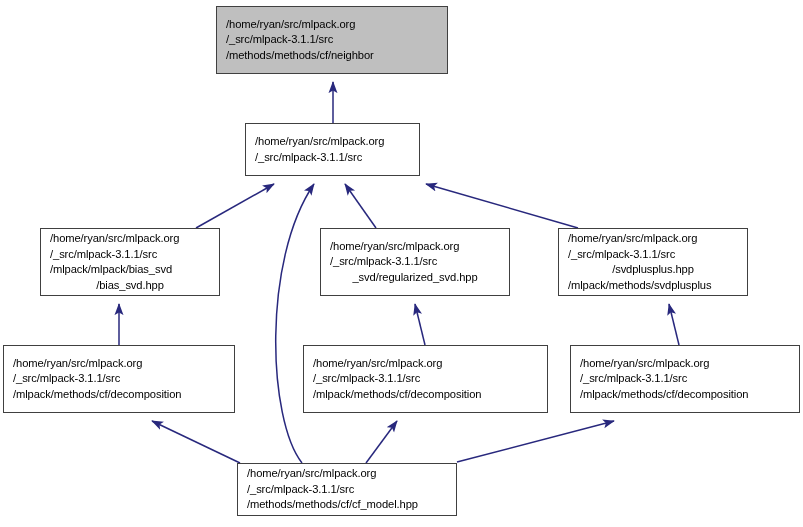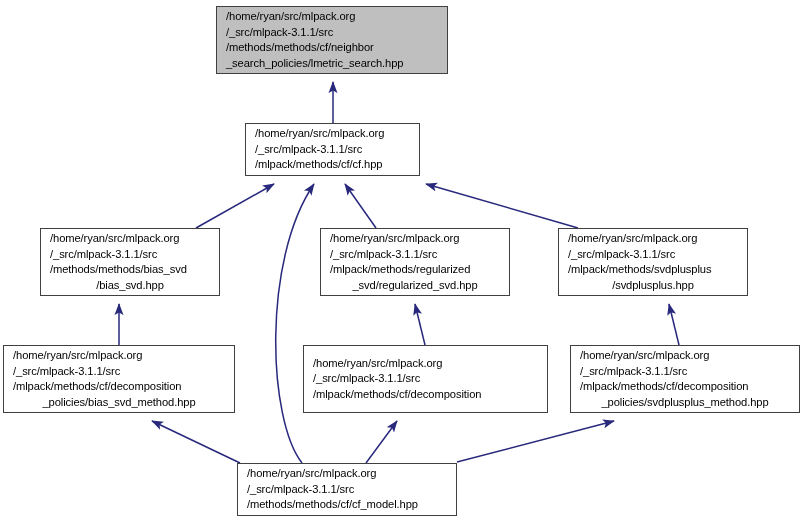--- a/index.html
+++ b/index.html
@@ -78,61 +78,56 @@
         <path d="M 366,463 L 397,421" marker-end="url(#arrowhead)" stroke="#28287d"></path>
         <path d="M 457,462 L 614,421" marker-end="url(#arrowhead)" stroke="#28287d"></path>
       </g>
   </svg>
 
   <div id="node-layer">
       <div class="node root" style="left: 216px; top: 6px; width: 232px; height: 68px;">
         <span class="ln l">/home/ryan/src/mlpack.org</span>
         <span class="ln l">/_src/mlpack-3.1.1/src</span>
         <span class="ln l">/methods/methods/cf/neighbor</span>
-        <span class="ln l">_search_policies/lmetric_search.hpp</span>
       </div>
       <div class="node" style="left: 245px; top: 123px; width: 175px; height: 53px;">
         <span class="ln l">/home/ryan/src/mlpack.org</span>
         <span class="ln l">/_src/mlpack-3.1.1/src</span>
-        <span class="ln l">/mlpack/methods/cf/cf.hpp</span>
       </div>
       <div class="node" style="left: 40px; top: 228px; width: 180px; height: 68px;">
         <span class="ln l">/home/ryan/src/mlpack.org</span>
         <span class="ln l">/_src/mlpack-3.1.1/src</span>
-        <span class="ln l">/methods/methods/bias_svd</span>
+        <span class="ln l">/mlpack/mlpack/bias_svd</span>
         <span class="ln c">/bias_svd.hpp</span>
       </div>
       <div class="node" style="left: 320px; top: 228px; width: 190px; height: 68px;">
         <span class="ln l">/home/ryan/src/mlpack.org</span>
         <span class="ln l">/_src/mlpack-3.1.1/src</span>
-        <span class="ln l">/mlpack/methods/regularized</span>
         <span class="ln c">_svd/regularized_svd.hpp</span>
       </div>
       <div class="node" style="left: 558px; top: 228px; width: 190px; height: 68px;">
         <span class="ln l">/home/ryan/src/mlpack.org</span>
         <span class="ln l">/_src/mlpack-3.1.1/src</span>
+        <span class="ln c">/svdplusplus.hpp</span>
         <span class="ln l">/mlpack/methods/svdplusplus</span>
-        <span class="ln c">/svdplusplus.hpp</span>
       </div>
       <div class="node" style="left: 3px; top: 345px; width: 232px; height: 68px;">
         <span class="ln l">/home/ryan/src/mlpack.org</span>
         <span class="ln l">/_src/mlpack-3.1.1/src</span>
         <span class="ln l">/mlpack/methods/cf/decomposition</span>
-        <span class="ln c">_policies/bias_svd_method.hpp</span>
       </div>
       <div class="node" style="left: 303px; top: 345px; width: 245px; height: 68px;">
         <span class="ln l">/home/ryan/src/mlpack.org</span>
         <span class="ln l">/_src/mlpack-3.1.1/src</span>
         <span class="ln l">/mlpack/methods/cf/decomposition</span>
       </div>
       <div class="node" style="left: 570px; top: 345px; width: 230px; height: 68px;">
         <span class="ln l">/home/ryan/src/mlpack.org</span>
         <span class="ln l">/_src/mlpack-3.1.1/src</span>
         <span class="ln l">/mlpack/methods/cf/decomposition</span>
-        <span class="ln c">_policies/svdplusplus_method.hpp</span>
       </div>
       <div class="node" style="left: 237px; top: 463px; width: 220px; height: 53px;">
         <span class="ln l">/home/ryan/src/mlpack.org</span>
         <span class="ln l">/_src/mlpack-3.1.1/src</span>
         <span class="ln l">/methods/methods/cf/cf_model.hpp</span>
       </div>
     </div>
 
 </div>
 

